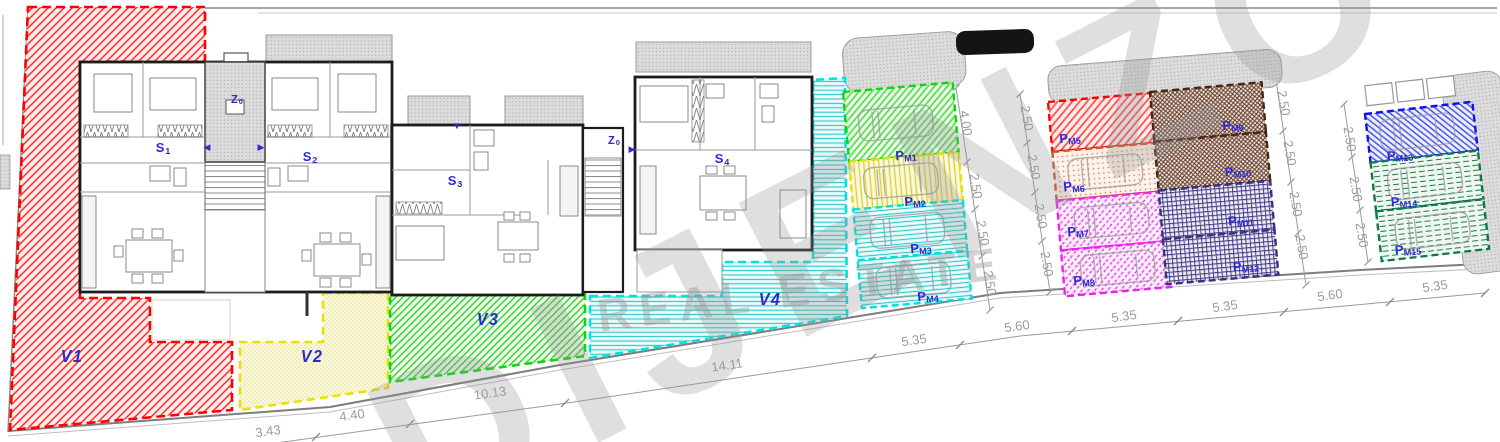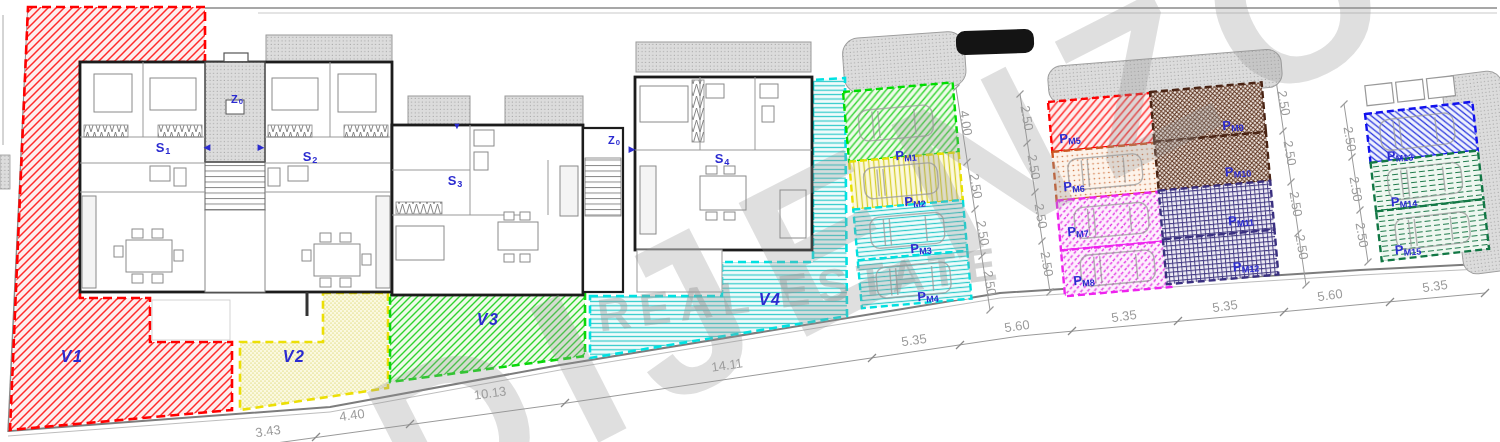--- a/index.html
+++ b/index.html
@@ -274,21 +274,21 @@
         <use href="#car" x="1382" y="222"></use>
   </g>
 </svg>
 
 <div class="wm-brand">DIJENZO</div>
 <div class="wm-tag">REAL ESTATE</div>
 
 <div class="redaction"></div>
 
 <div class="lbl zone-lbl" style="left:72px;top:357px">V1</div>
-<div class="lbl zone-lbl" style="left:294px;top:357px">V2</div>
+<div class="lbl zone-lbl" style="left:312px;top:357px">V2</div>
 <div class="lbl zone-lbl" style="left:488px;top:320px">V3</div>
 <div class="lbl zone-lbl" style="left:770px;top:300px">V4</div>
 
 <div class="lbl z0-lbl" style="left:237px;top:100px"><span>Z</span><sub>0</sub></div>
 <div class="lbl unit-lbl" style="left:163px;top:149px"><span>S</span><sub>1</sub></div>
 <div class="lbl unit-lbl" style="left:310px;top:158px"><span>S</span><sub>2</sub></div>
 <div class="lbl unit-lbl" style="left:455px;top:182px"><span>S</span><sub>3</sub></div>
 <div class="lbl z0-lbl" style="left:614px;top:141px"><span>Z</span><sub>0</sub></div>
 <div class="lbl unit-lbl" style="left:722px;top:160px"><span>S</span><sub>4</sub></div>
 

